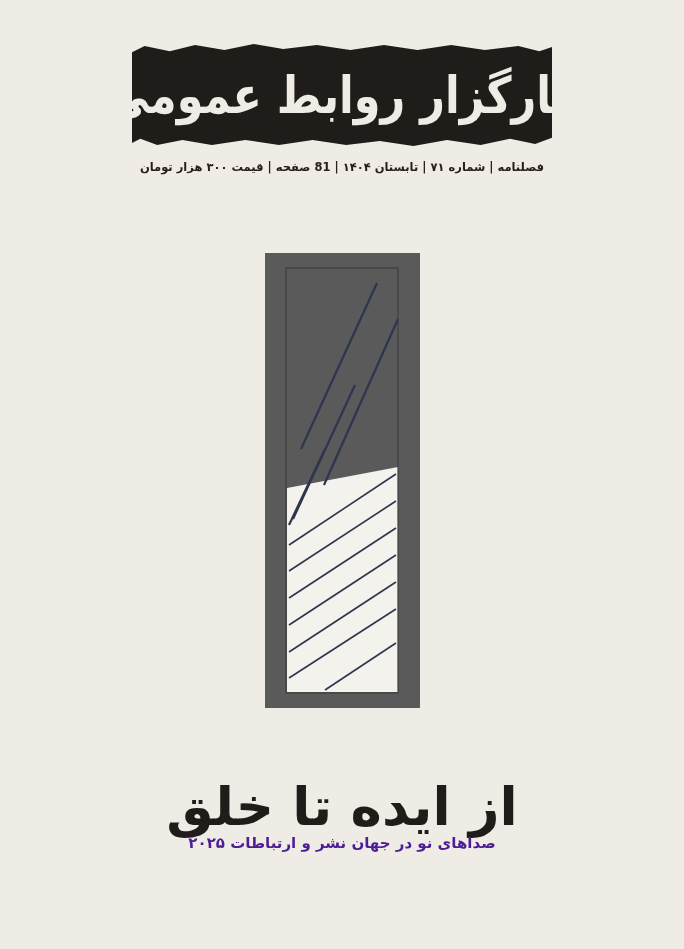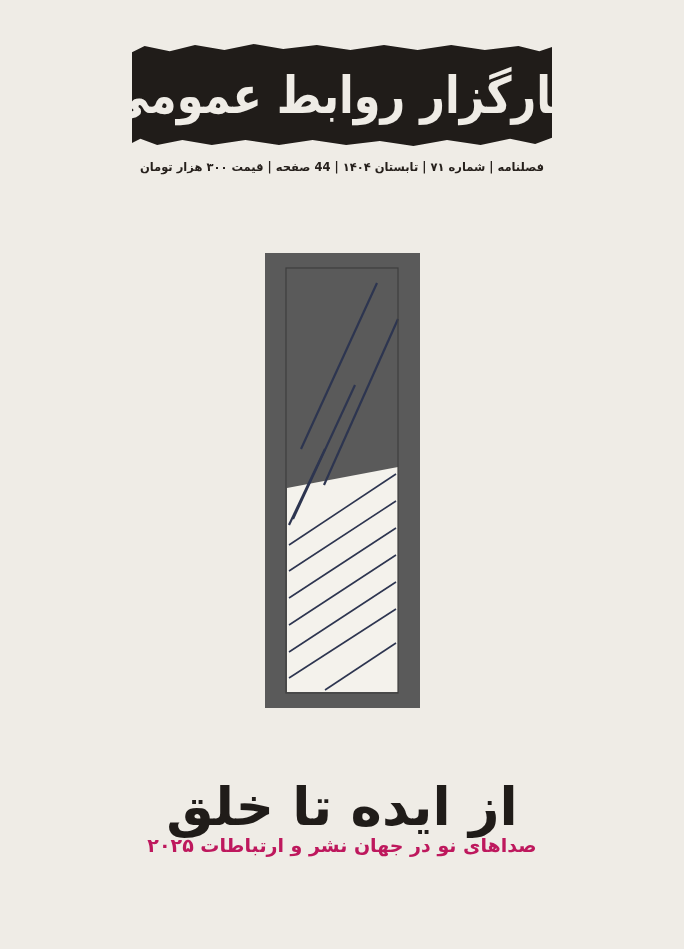--- a/index.html
+++ b/index.html
@@ -102,36 +102,36 @@
     margin-top: 42px;
   }
 
   
   .subtitle {
     position: absolute;
     top: 834px;
     left: 0;
     right: 0;
     text-align: center;
-    font-size: 19px;
+    font-size: 15px;
     font-weight: 700;
     direction: rtl;
-    color: #be185d;
+    color: #4c1d95;
   }
 </style>
 </head>
 <body>
 
 <div class="cover">
 
   <div class="masthead">
     <div class="masthead-title">کارگزار روابط عمومی</div>
   </div>
 
-  <div class="issue-line">فصلنامه | شماره ۷۱ | تابستان ۱۴۰۴ | 44 صفحه | قیمت ۳۰۰ هزار تومان</div>
+  <div class="issue-line">فصلنامه | شماره ۷۱ | تابستان ۱۴۰۴ | 81 صفحه | قیمت ۳۰۰ هزار تومان</div>
 
   <div class="artwork">
     <svg viewBox="0 0 155 455" preserveAspectRatio="none">
 
       <polygon points="22,235 133,214 133,439 22,439" fill="#f4f2ec"></polygon>
 
       <g stroke="#2d3550" stroke-width="2.2" fill="none">
         <line x1="112" y1="30" x2="36" y2="196"></line>
         <line x1="133" y1="66" x2="59" y2="232"></line>
         <line x1="90" y1="132" x2="28" y2="266"></line>

